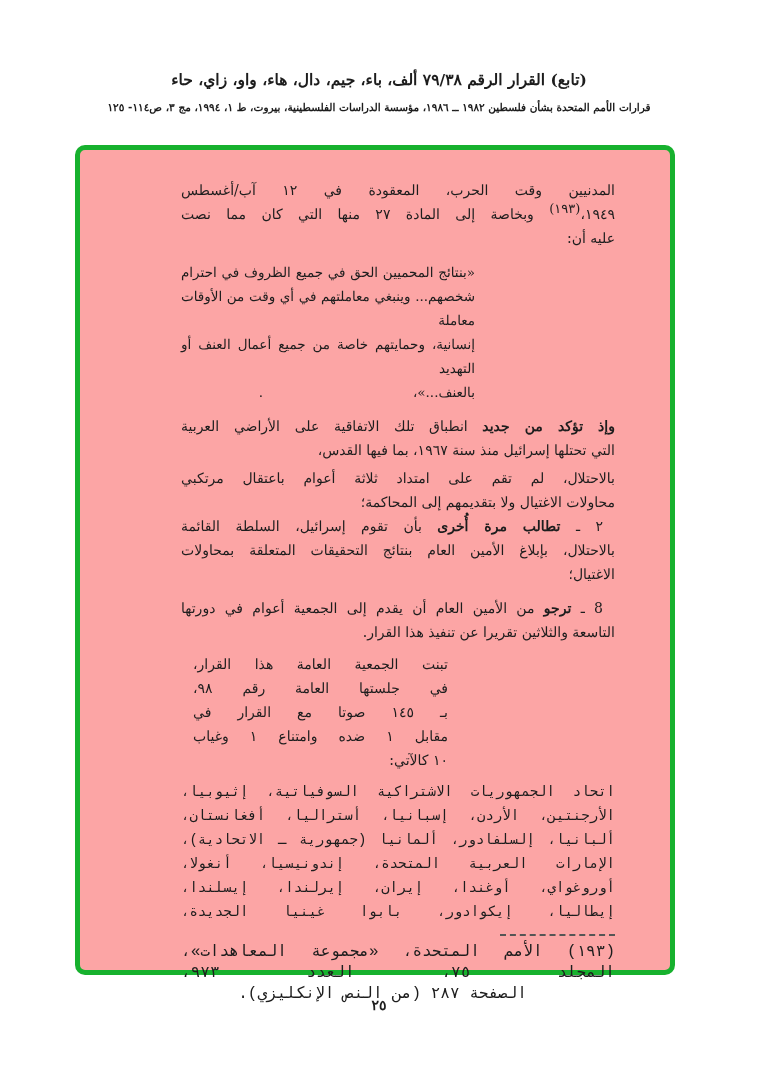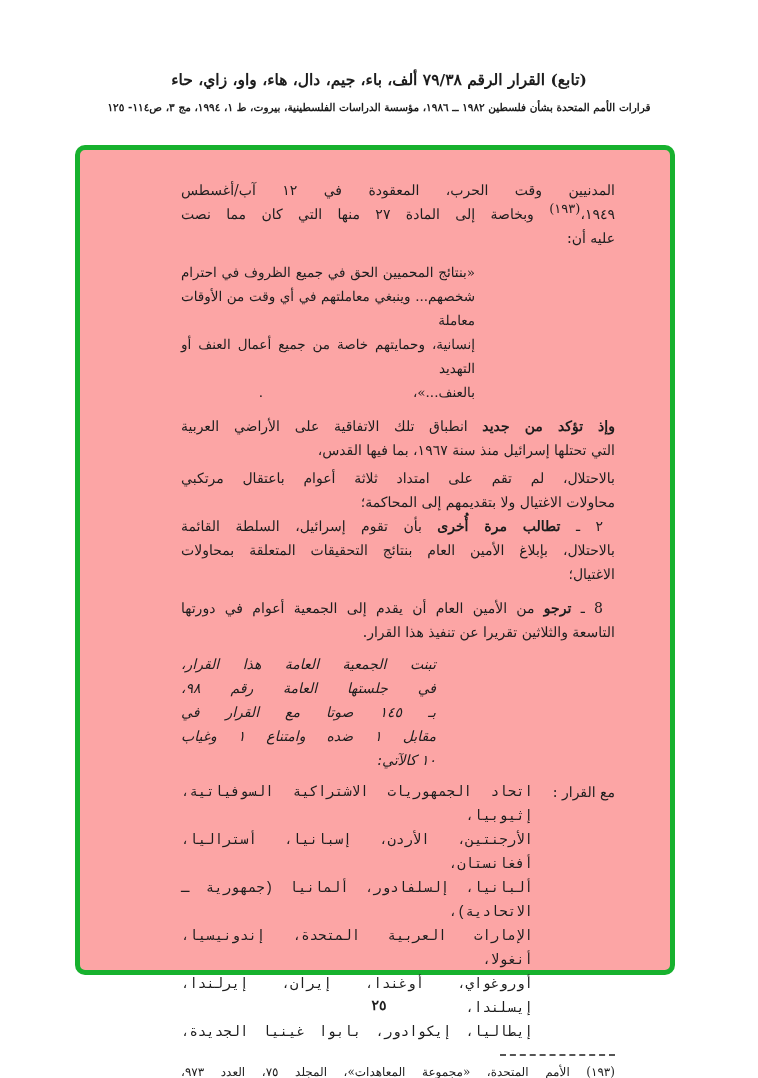--- a/index.html
+++ b/index.html
@@ -24,28 +24,28 @@
   sup.ref{font-size:13px;line-height:0;vertical-align:super;}
   
   .quote{margin:10px 140px 0 0;font-size:13.5px;}
   .quote .tail{margin-right:150px;}
   .reaffirm{margin-top:10px;}
   .item1{margin-top:4px;}
   .item2{margin-top:0;}
   .item3{margin-top:10px;}
   .ind{padding-right:12px;}
   
-  .vote{width:255px;margin:8px auto 0 0;font-style:italic;}
+  .vote{width:255px;margin:8px auto 0 12px;}
   
   .wv{display:flex;margin-top:8px;}
   .wv .lbl{flex:0 0 82px;white-space:nowrap;}
   .wv .list{flex:1;min-width:0;font-family:Liberation Mono, monospace;}
   
   .fnrule{width:115px;height:0;border-top:2px dashed #555;margin:10px 0 6px auto;}
-  .fn{font-size:12px;line-height:21px;}
+  .fn{font-size:16px;line-height:21px;font-family:Liberation Mono, monospace;}
   .fn .fl2{margin-right:88px;}
   
   .pagenum{position:absolute;top:997px;left:0;width:100%;text-align:center;font-weight:700;font-size:14px;}
 </style>
 </head>
 <body>
 
 <div class="hdr">
   <div class="title">(تابع) القرار الرقم ٧٩/٣٨ ألف، باء، جيم، دال، هاء، واو، زاي، حاء</div>
   <div class="src">قرارات الأمم المتحدة بشأن فلسطين ١٩٨٢ ــ ١٩٨٦، مؤسسة الدراسات الفلسطينية، بيروت، ط ١، ١٩٩٤، مج ٣، ص١١٤- ١٢٥</div>
@@ -90,21 +90,20 @@
 
     <div class="vote">
       <div class="ln">تبنت الجمعية العامة هذا القرار،</div>
       <div class="ln">في جلستها العامة رقم ٩٨،</div>
       <div class="ln">بـ ١٤٥ صوتا مع القرار في</div>
       <div class="ln">مقابل ١ ضده وامتناع ١ وغياب</div>
       <div class="ln last">١٠ كالآتي:</div>
     </div>
 
     <div class="wv">
-      <div class="lbl">مع القرار :</div>
       <div class="list">
         <div class="ln">اتحاد الجمهوريات الاشتراكية السوفياتية، إثيوبيا،</div>
         <div class="ln">الأرجنتين، الأردن، إسبانيا، أستراليا، أفغانستان،</div>
         <div class="ln">ألبانيا، إلسلفادور، ألمانيا (جمهورية ـ الاتحادية)،</div>
         <div class="ln">الإمارات العربية المتحدة، إندونيسيا، أنغولا،</div>
         <div class="ln">أوروغواي، أوغندا، إيران، إيرلندا، إيسلندا،</div>
         <div class="ln">إيطاليا، إيكوادور، بابوا غينيا الجديدة،</div>
       </div>
     </div>
 

